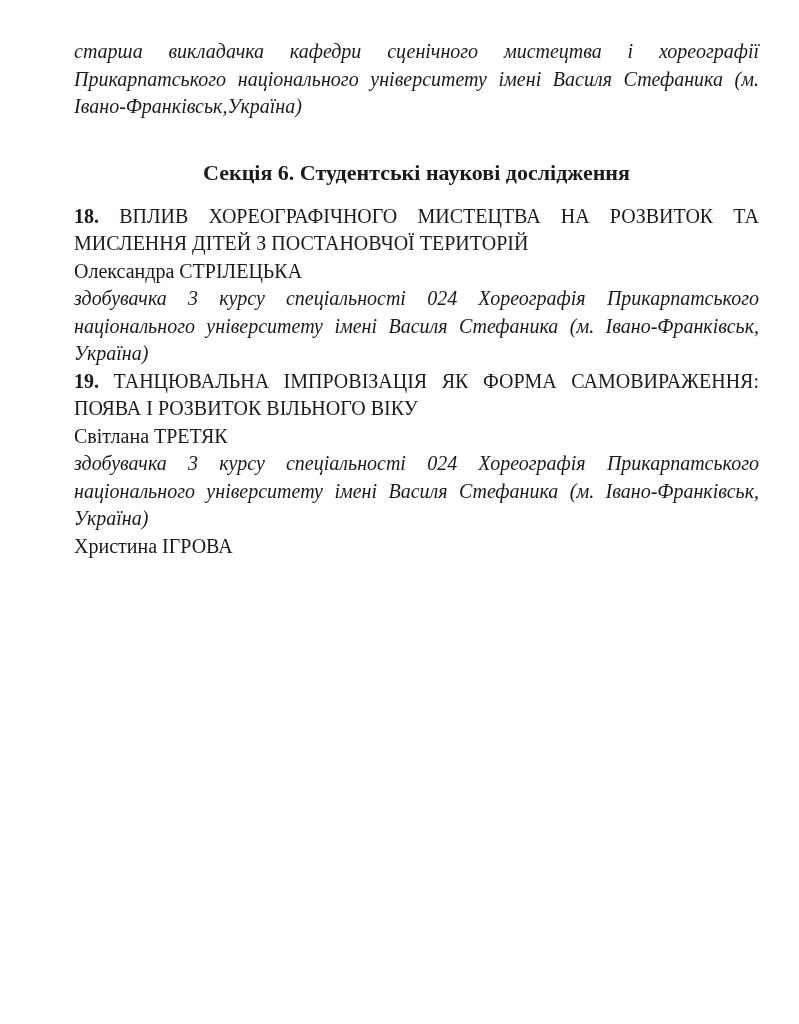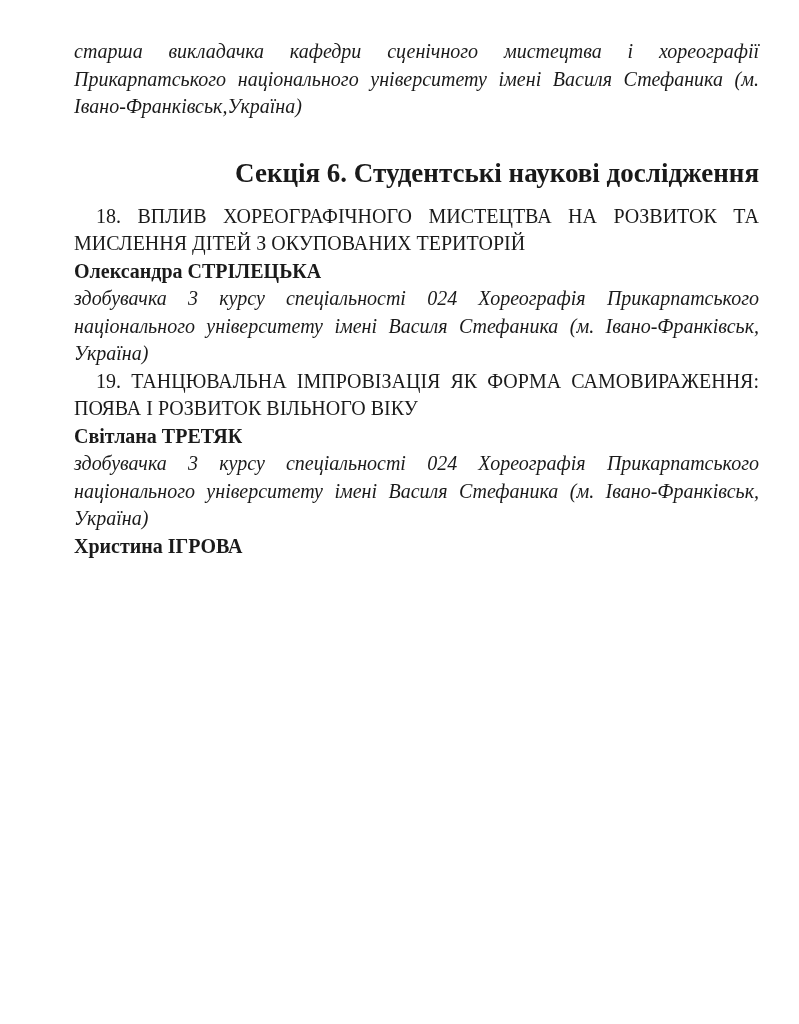--- a/index.html
+++ b/index.html
@@ -22,58 +22,57 @@
   .affil-top,
   .entry-affil {
     font-style: italic;
     text-align: justify;
     font-size: 20px;
     line-height: 27.5px;
     margin: 0;
   }
   .section-heading {
     font-weight: bold;
-    text-align: right;
-    font-size: 27px;
+    text-align: center;
+    font-size: 22px;
     line-height: 28px;
     margin: 38px 0 16px 0;
   }
   .entry-title {
     text-align: justify;
     font-size: 20px;
     line-height: 27.5px;
     margin: 0;
   }
   .entry-title .num {
-    font-weight: normal;
-    margin-left: 22px;
+    font-weight: bold;
   }
   .entry-author {
-    font-weight: bold;
+    font-weight: normal;
     font-size: 20px;
     line-height: 27.5px;
     margin: 0;
   }
   .entries {
     margin: 0;
   }
 </style>
 </head>
 <body>
 
 <div class="page" style="--page-bg: #ffffff; --text-color: #1a1a1a;">
 
   <p class="affil-top">старша викладачка кафедри сценічного мистецтва і хореографії Прикарпатського національного університету імені Василя Стефаника (м. Івано-Франківськ,Україна)</p>
 
   <h2 class="section-heading">Секція 6. Студентські наукові дослідження</h2>
 
   <div class="entries">
 
     <div class="entry">
-      <p class="entry-title"><span class="num">18.</span> <span>ВПЛИВ ХОРЕОГРАФІЧНОГО МИСТЕЦТВА НА РОЗВИТОК ТА МИСЛЕННЯ ДІТЕЙ З ОКУПОВАНИХ ТЕРИТОРІЙ</span></p>
+      <p class="entry-title"><span class="num">18.</span> <span>ВПЛИВ ХОРЕОГРАФІЧНОГО МИСТЕЦТВА НА РОЗВИТОК ТА МИСЛЕННЯ ДІТЕЙ З ПОСТАНОВЧОЇ ТЕРИТОРІЙ</span></p>
       <p class="entry-author">Олександра СТРІЛЕЦЬКА</p>
       <p class="entry-affil">здобувачка 3 курсу спеціальності 024 Хореографія Прикарпатського національного університету імені Василя Стефаника (м. Івано-Франківськ, Україна)</p>
     </div>
 
     <div class="entry">
       <p class="entry-title"><span class="num">19.</span> <span>ТАНЦЮВАЛЬНА ІМПРОВІЗАЦІЯ ЯК ФОРМА САМОВИРАЖЕННЯ: ПОЯВА І РОЗВИТОК ВІЛЬНОГО ВІКУ</span></p>
       <p class="entry-author">Світлана ТРЕТЯК</p>
       <p class="entry-affil">здобувачка 3 курсу спеціальності 024 Хореографія Прикарпатського національного університету імені Василя Стефаника (м. Івано-Франківськ, Україна)</p>
     </div>
 

